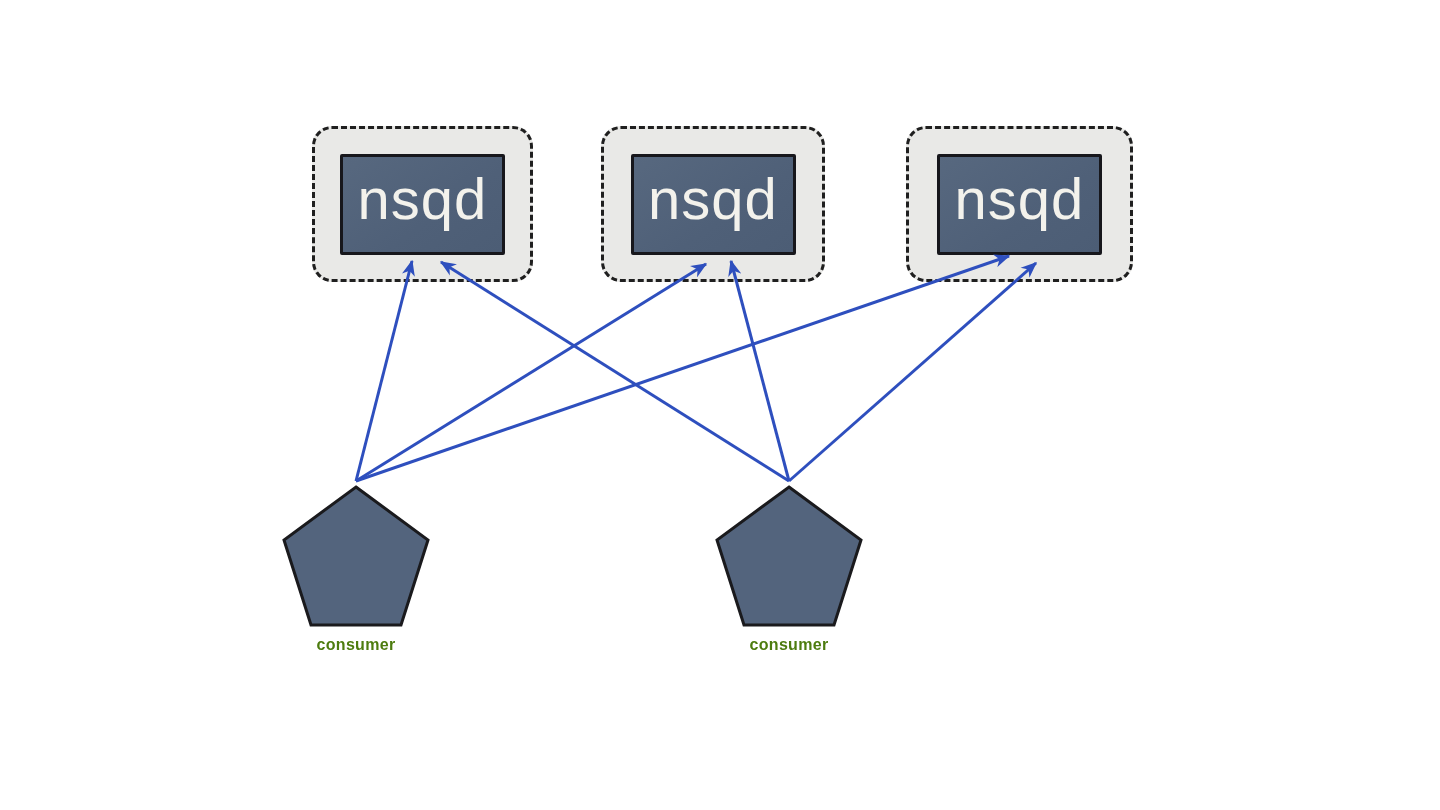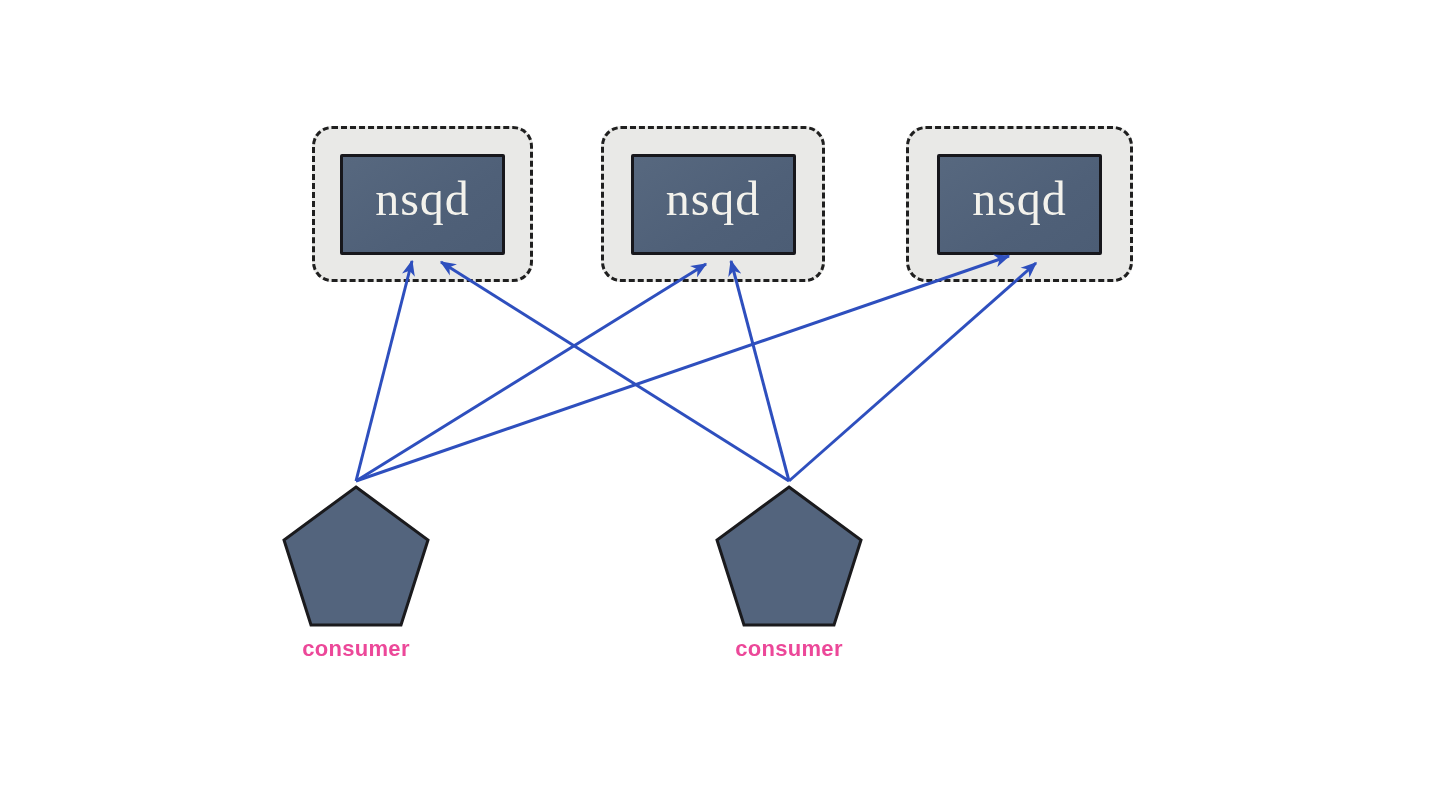--- a/index.html
+++ b/index.html
@@ -40,27 +40,26 @@
     background: linear-gradient(145deg, #57687f 0%, #4f6078 60%, #4c5d75 100%);
     border: 3px solid #17171c;
     border-radius: 2px;
     box-sizing: border-box;
     display: flex;
     align-items: center;
     justify-content: center;
   }
   .nsqd-label {
     color: #f3f2ec;
-    font-size: 48px;
+    font-size: 58px;
     font-weight: 300;
     letter-spacing: 1px;
     line-height: 1;
     padding-bottom: 10px; 
     user-select: none;
-    font-family: Liberation Serif, serif;
   }
   
   svg.overlay {
     position: absolute;
     left: 0;
     top: 0;
     width: 1440px;
     height: 810px;
     z-index: 5;
     pointer-events: none;
@@ -74,23 +73,23 @@
     fill: #53647d;
     stroke: #1a1a1d;
     stroke-width: 3;
     stroke-linejoin: miter;
   }
   .consumer-label {
     position: absolute;
     top: 636px;
     width: 160px;
     text-align: center;
-    font-size: 22px;
+    font-size: 16px;
     font-weight: bold;
-    color: #ec4899;
+    color: #4d7c0f;
     letter-spacing: 0.3px;
     z-index: 6;
     user-select: none;
   }
   .consumer-label.c1 { left: 276px; }
   .consumer-label.c2 { left: 709px; }
 </style>
 </head>
 <body>
 

